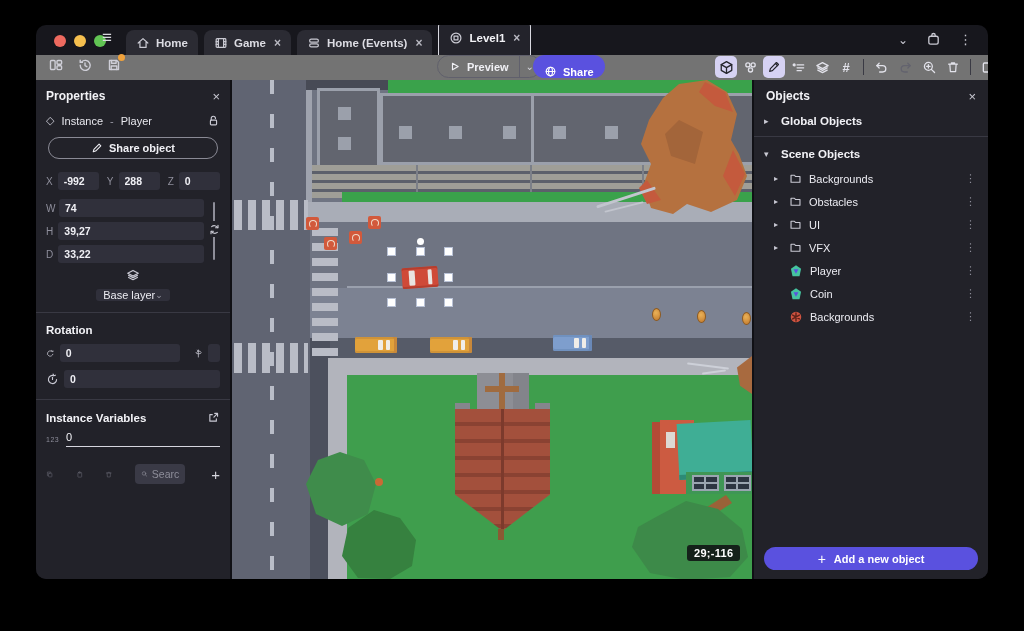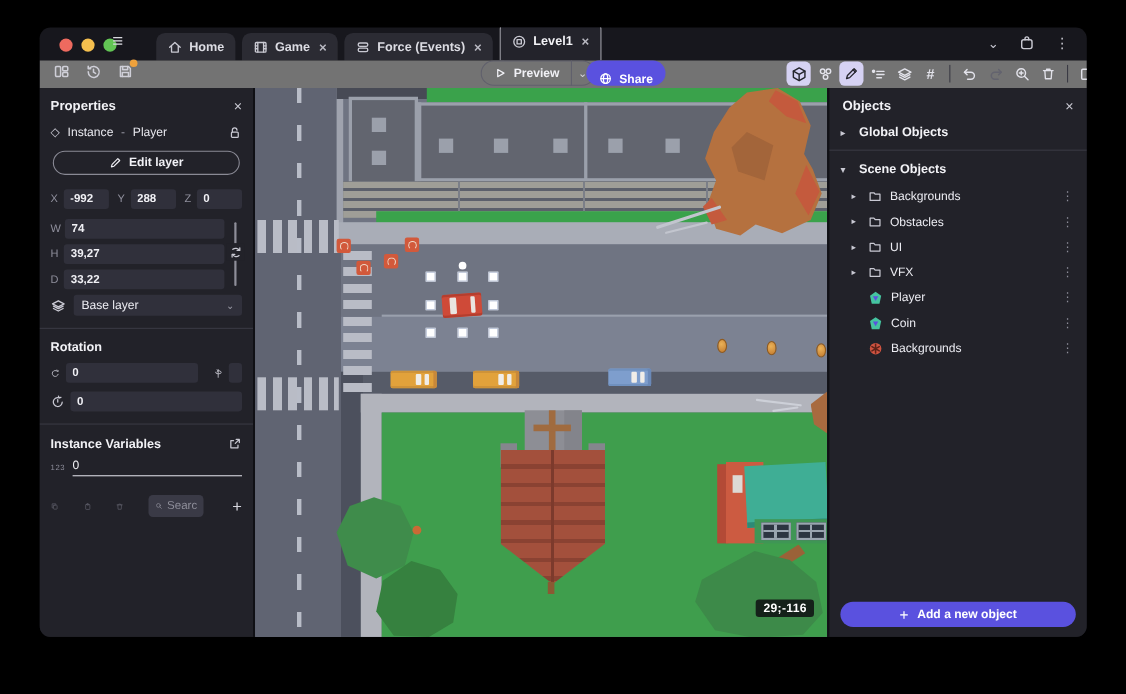--- a/index.html
+++ b/index.html
@@ -8,21 +8,21 @@
   .window { position:absolute; left:36px; top:25px; width:952px; height:554px;
     background:#17171d; border-radius:10px; overflow:hidden; }
   svg { display:block; }
   .ic { stroke:currentColor; fill:none; stroke-width:1.4; stroke-linecap:round; stroke-linejoin:round; }
 
   
   .titlebar { position:relative; height:30px; }
   .lights { position:absolute; left:18px; top:10px; display:flex; gap:8px; }
   .light { width:12px; height:12px; border-radius:50%; }
   .burger { position:absolute; left:66px; top:3px; font-size:17px; color:#d8d8de; font-weight:bold; }
-  .tabs { position:absolute; left:90px; bottom:0; display:flex; gap:6px; align-items:flex-end;margin-left:16px; }
+  .tabs { position:absolute; left:90px; bottom:0; display:flex; gap:6px; align-items:flex-end; }
   .tab { height:25px; display:flex; align-items:center; gap:6px; padding:0 10px;
     background:#2b2b33; border-radius:8px 8px 0 0; color:#dcdce3; font-size:11.5px; font-weight:600; }
   .tab .tic { color:#c9c9d2; }
   .tab.active { background:#23232b; border:1px solid #d9d9e0; border-bottom:none; height:36px; color:#f2f2f6; }
   .tclose { color:#b9b9c2; font-size:12px; margin-left:2px; }
   .tbar-right { position:absolute; right:16px; top:7px; display:flex; gap:18px; align-items:center; color:#c9c9d2; }
 
   
   .toolbar { position:relative; height:25px; background:#737373; }
   .tl-left { position:absolute; left:12px; top:2px; display:flex; gap:13px; color:#cfcfd8; }
@@ -62,21 +62,21 @@
   .clbl { font-size:10px; color:#8f8f9c; width:8px; }
   input.fld { background:#30303b; border:none; outline:none; border-radius:3px; height:18px;
     color:#f0f0f5; font-size:10.5px; font-weight:600; padding:0 6px; width:100%;
     font-family:"Liberation Sans",sans-serif; }
   .cw { width:38px; } .cwz { width:44px; }
   .dims { position:relative; margin-top:9px; padding-right:16px; }
   .drow { display:flex; align-items:center; gap:5px; margin-bottom:5px; }
   .bracket { position:absolute; right:5px; top:3px; height:58px; width:2px; background:#8e8e99; border-radius:1px; }
   .syncer { position:absolute; right:-2px; top:22px; width:16px; height:16px; background:#222229;
     display:flex; align-items:center; justify-content:center; color:#c9c9d3; }
-  .layer-row { display:flex; align-items:center; gap:7px; margin-top:4px; }
+  .layer-row { display:flex; align-items:center; gap:7px; margin-top:4px;flex-direction:column; }
   .select { flex:1; height:19px; background:#30303b; border-radius:3px; display:flex; align-items:center;
     justify-content:space-between; padding:0 7px; color:#ececf2; font-size:11px; }
   .chev { color:#9a9aa6; font-size:9px; }
   .sep { height:1px; background:#393943; margin:11px -10px; }
   .sec-title { font-size:11.5px; font-weight:700; color:#f2f2f6; }
   .rot-row { display:flex; align-items:center; gap:5px; margin-top:8px; color:#c9c9d3; }
   .rw1 { width:56px; }
   .iv-head { display:flex; justify-content:space-between; align-items:center; color:#c9c9d3; }
   .var-name { margin:11px 0 0 20px; color:#8d8d9a; font-size:10.5px; border-bottom:1px solid #4a4a55; padding-bottom:4px; }
   .var-val { display:flex; align-items:flex-end; margin-top:7px; }
@@ -206,21 +206,21 @@
             <path d="M5 3v10M11 3v10M2.5 6.5H5M2.5 9.5H5M11 6.5h2.5M11 9.5h2.5"></path>
           </svg>
         <span>Game</span>
         <span class="tclose">×</span>
       </div>
       <div class="tab">
         <svg class="ic tic" width="14" height="14" viewBox="0 0 16 16">
             <rect x="3" y="3.5" width="10" height="3.6" rx="1.8"></rect>
             <rect x="3" y="8.9" width="10" height="3.6" rx="1.8"></rect>
           </svg>
-        <span>Force (Events)</span>
+        <span>Home (Events)</span>
         <span class="tclose">×</span>
       </div>
       <div class="tab active">
         <svg class="ic tic" width="14" height="14" viewBox="0 0 16 16">
             <circle cx="8" cy="8" r="5.6"></circle>
             <rect x="5.8" y="5.8" width="4.4" height="4.4"></rect>
           </svg>
         <span>Level1</span>
         <span class="tclose">×</span>
       </div>
@@ -356,21 +356,21 @@
         <span class="sp"></span>
         <svg class="ic" width="13" height="13" viewBox="0 0 16 16" style="color:#c9c9d3">
             <path d="M5.2 7.5V5.4a2.6 2.6 0 0 1 5.2 0"></path>
             <rect x="4.2" y="7.5" width="7.6" height="5.8" rx="1"></rect>
           </svg>
       </div>
       <div class="edit-btn">
         <svg class="ic" width="12" height="12" viewBox="0 0 16 16">
             <path d="M3 13l.9-3.2L10.8 2.9l2.3 2.3L6.2 12.1 3 13z"></path>
           </svg>
-        <span>Edit layer</span>
+        <span>Share object</span>
       </div>
       <div class="coords">
         <span class="clbl">X</span>
         <input class="fld cw" value="-992" style="">
         <span class="clbl" style="margin-left:3px">Y</span>
         <input class="fld cw" value="288" style="">
         <span class="clbl" style="margin-left:3px">Z</span>
         <input class="fld cwz" value="0" style="">
       </div>
       <div class="dims">

